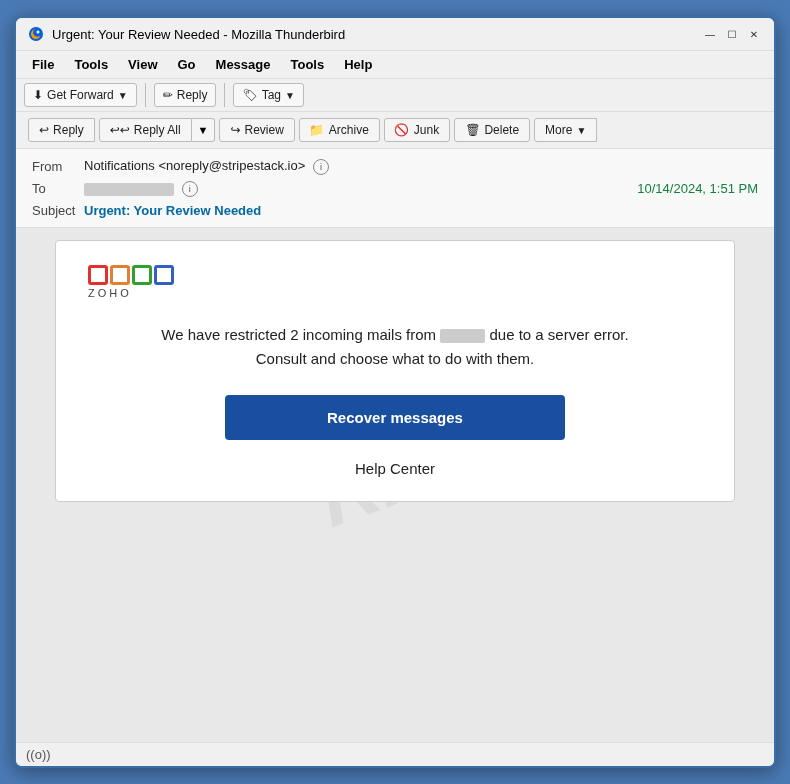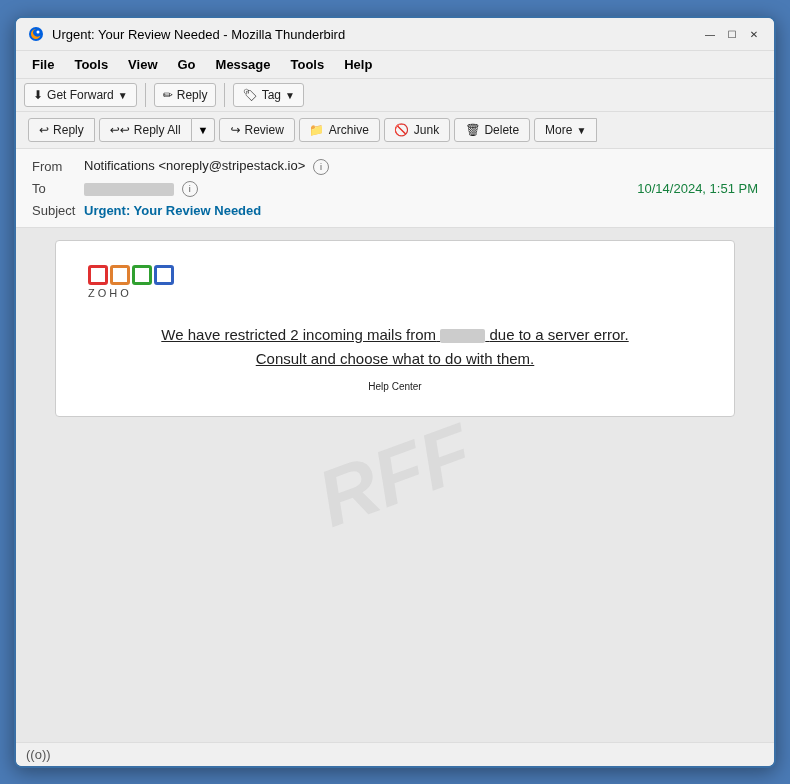--- a/index.html
+++ b/index.html
@@ -259,21 +259,20 @@
       height: 16px;
       vertical-align: middle;
       margin-left: 4px;
     }
     .email-message {
       text-align: center;
       font-size: 15px;
       color: #222;
       margin-bottom: 6px;
       line-height: 1.6;
-      text-decoration: underline;
     }
     .blurred-word {
       display: inline-block;
       background: #ccc;
       color: transparent;
       border-radius: 2px;
       min-width: 50px;
       height: 14px;
       vertical-align: middle;
     }
@@ -286,21 +285,21 @@
       color: #fff;
       border: none;
       border-radius: 4px;
       font-size: 15px;
       font-weight: bold;
       cursor: pointer;
       text-align: center;
     }
     .help-center {
       text-align: center;
-      font-size: 10px;
+      font-size: 15px;
       color: #222;
       margin-top: 10px;
     }
     .status-bar {
       display: flex;
       align-items: center;
       padding: 4px 10px;
       background: #f0f0f0;
       border-top: 1px solid #ddd;
       font-size: 11px;
@@ -440,20 +439,21 @@
 
 
       <div class="email-message">
         <span>We have restricted 2 incoming mails from</span>
         <span class="blurred-word" style="min-width:45px;"></span>
         <span>due to a server error.</span>
         <br>
         <span>Consult and choose what to do with them.</span>
       </div>
 
+      <button class="recover-btn">Recover messages</button>
 
       <div class="help-center" style="cursor:pointer;">Help Center</div>
 
     </div>
   </div>
 
   <div class="status-bar">
     <span class="status-icon">((o))</span>
     <span></span>
   </div>

